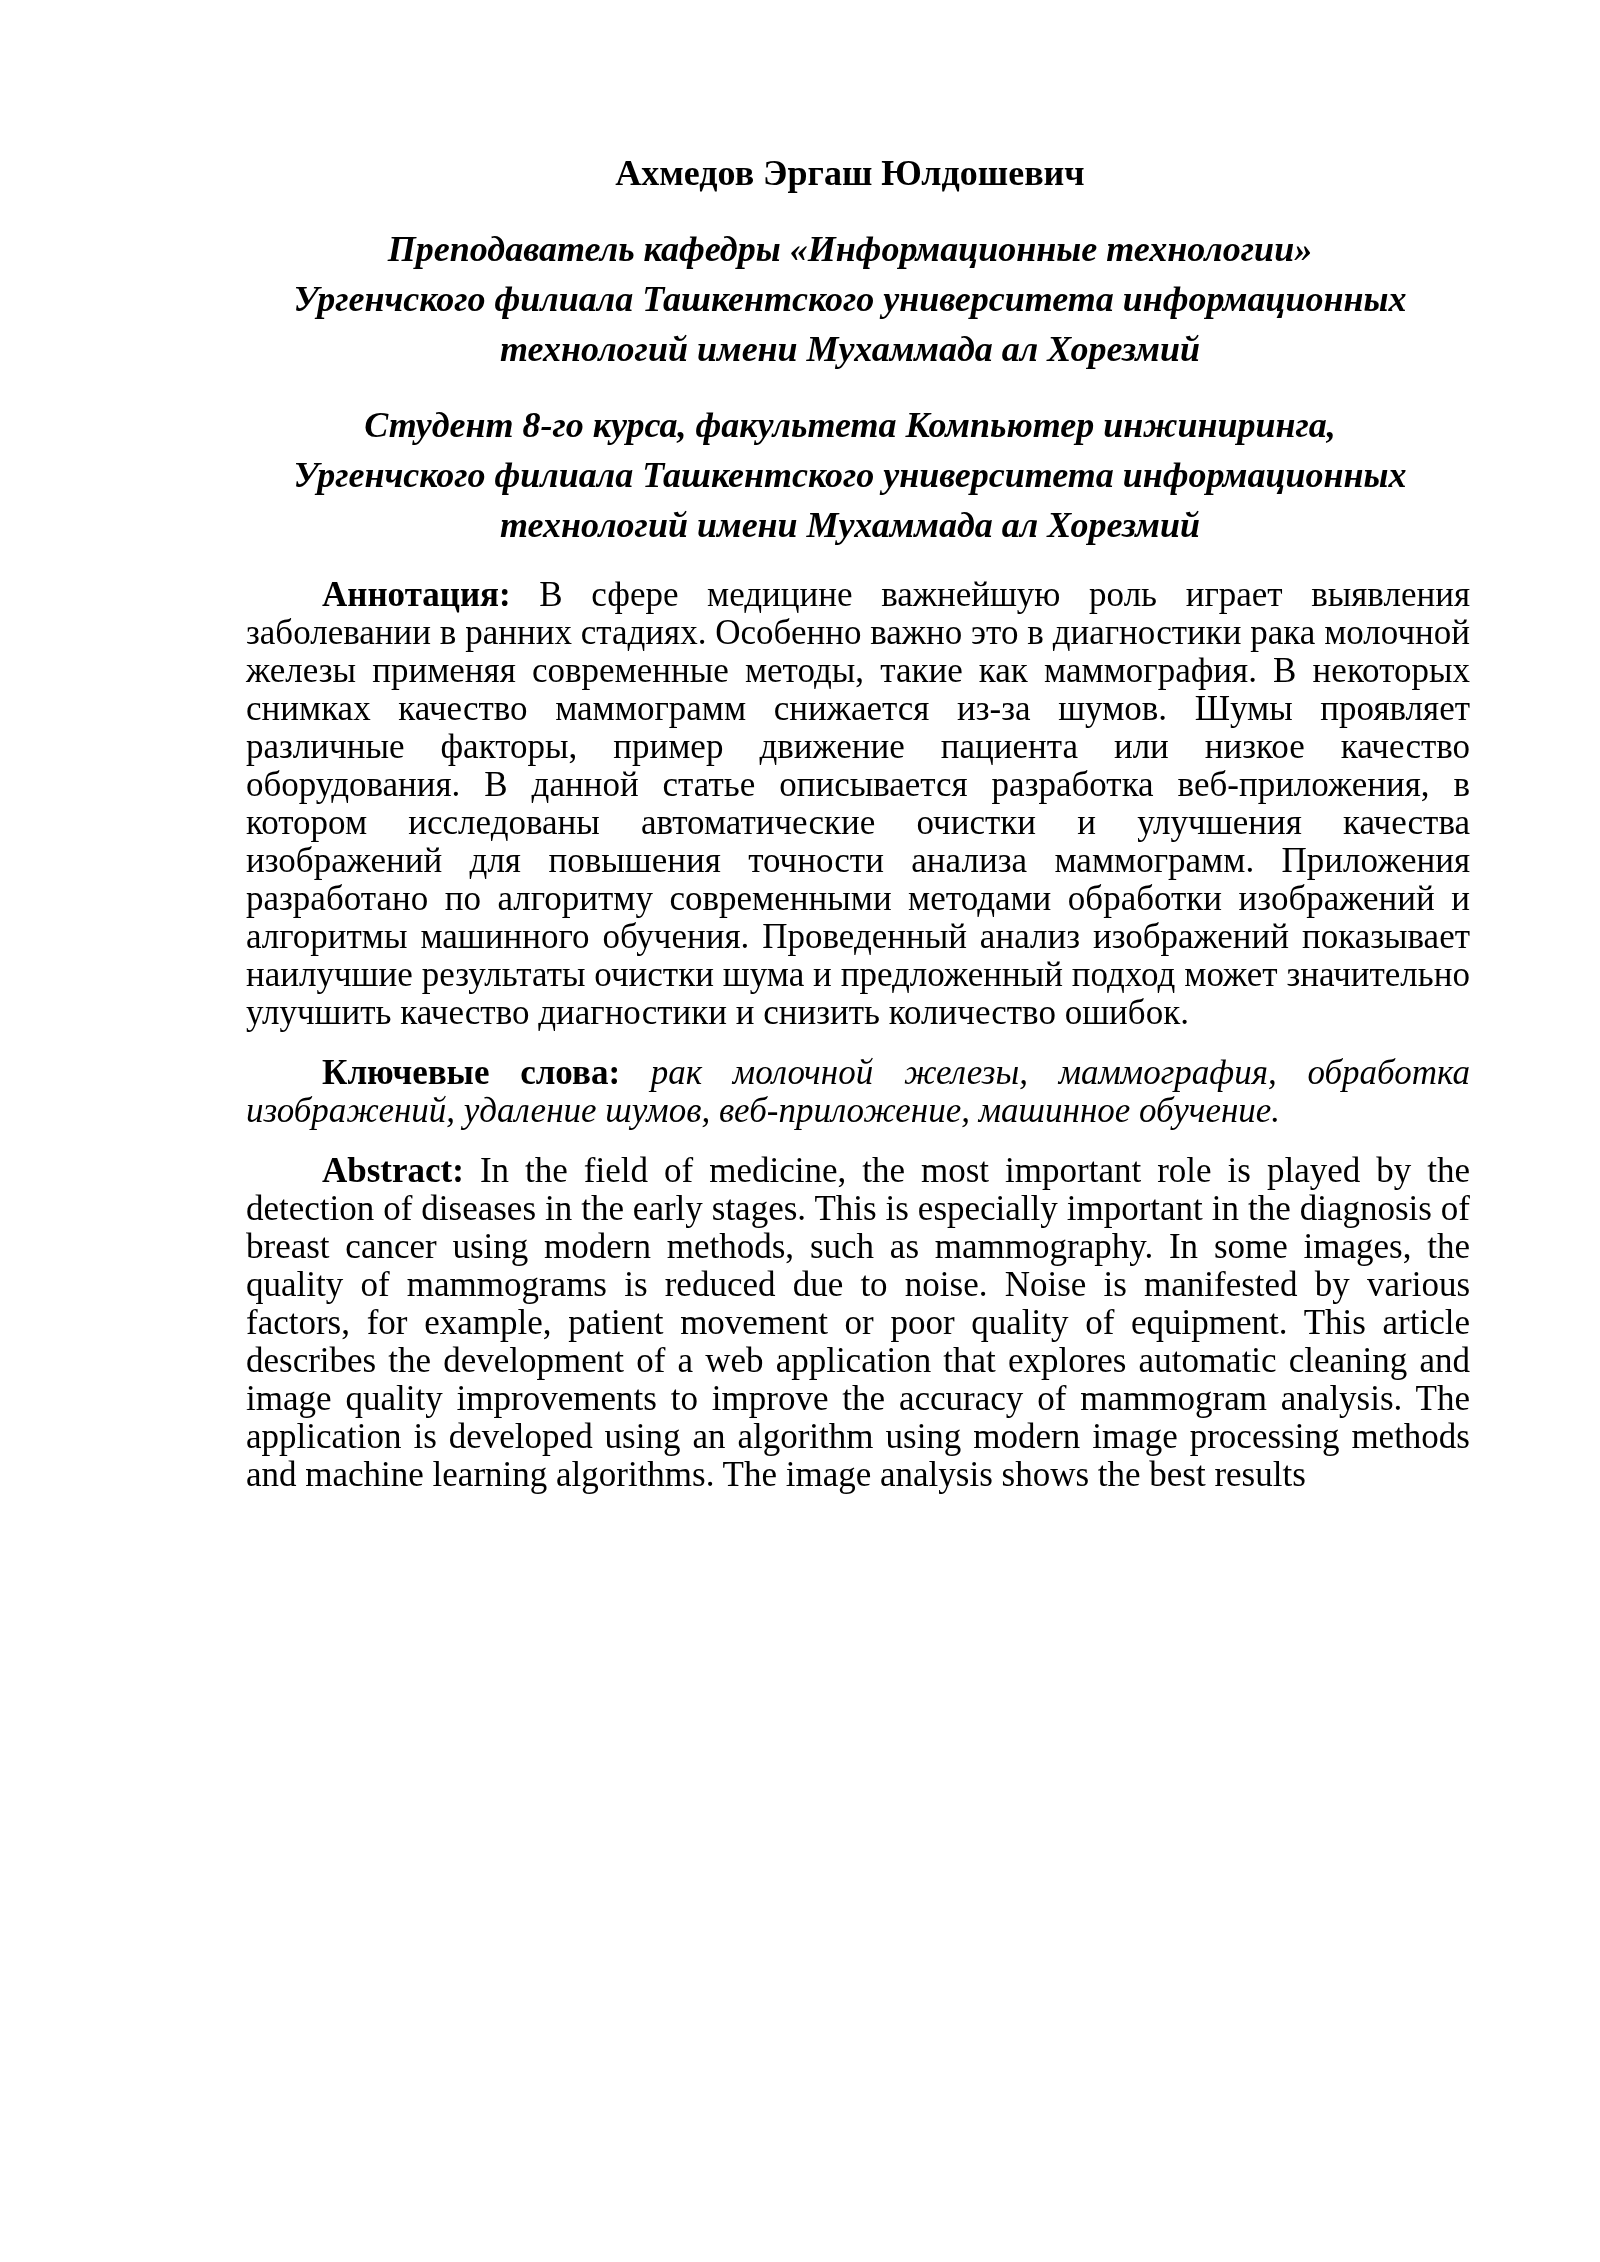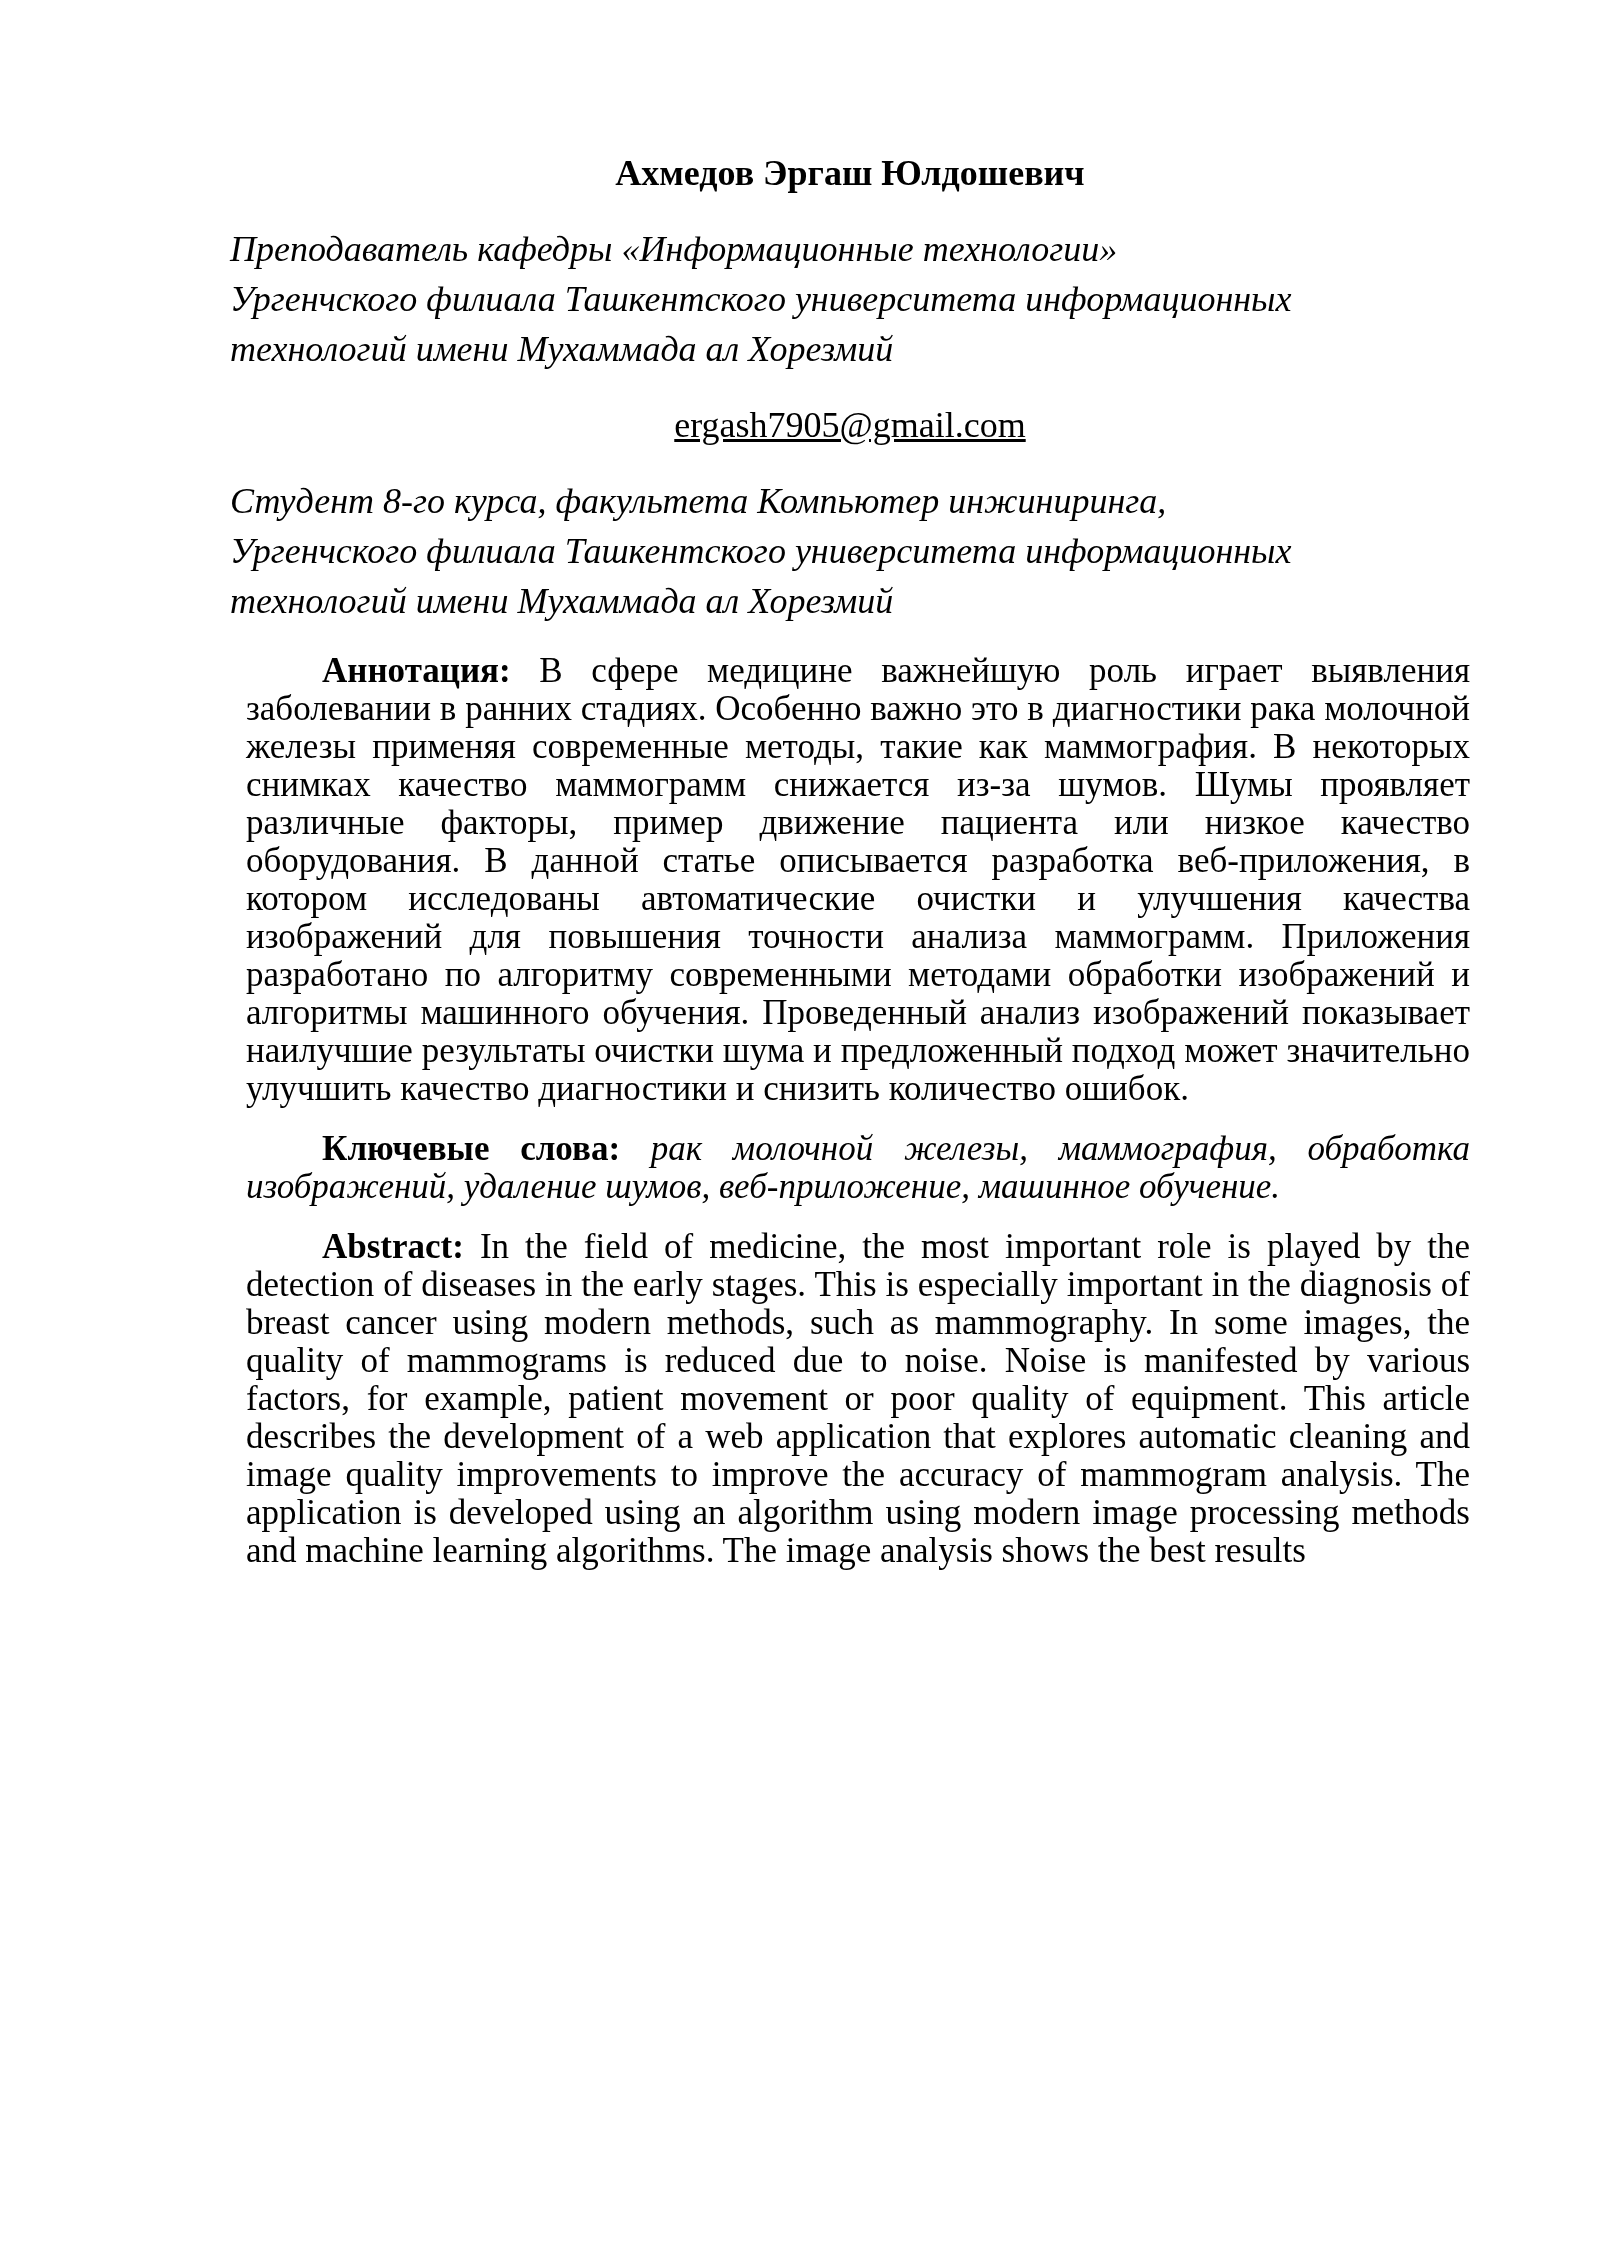--- a/index.html
+++ b/index.html
@@ -31,22 +31,23 @@
     margin: 0 0 26px 0;
     font-size: 36px;
     line-height: 50px;
     font-weight: 700;
     text-align: center;
   }
   .affiliation {
     margin: 0 0 26px 0;
     font-size: 36px;
     line-height: 50px;
-    font-weight: 400;
+    font-weight: 700;
     font-style: italic;
+    text-align: center;
     white-space: pre-line;
   }
   .email-line {
     margin: 0 0 26px 0;
     font-size: 36px;
     line-height: 50px;
     text-align: center;
   }
   .email-line a {
     color: #000000;
@@ -72,21 +73,20 @@
 
 <div class="page">
 
 
   <p class="author-name">Ахмедов Эргаш Юлдошевич</p>
 
   <p class="affiliation">Преподаватель кафедры «Информационные технологии»
 Ургенчского филиала Ташкентского университета информационных
 технологий имени Мухаммада ал Хорезмий</p>
 
-  <p class="email-line"><a>ergash7905@gmail.com</a></p>
 
 
   <p class="affiliation">Студент 8-го курса, факультета Компьютер инжиниринга,
 Ургенчского филиала Ташкентского университета информационных
 технологий имени Мухаммада ал Хорезмий</p>
 
   <p class="body-para"><span class="run-label">Аннотация:</span> <span>В сфере медицине важнейшую роль играет выявления заболевании в ранних стадиях. Особенно важно это в диагностики рака молочной железы применяя современные методы, такие как маммография. В некоторых снимках качество маммограмм снижается из-за шумов. Шумы проявляет различные факторы, пример движение пациента или низкое качество оборудования. В данной статье описывается разработка веб-приложения, в котором исследованы автоматические очистки и улучшения качества изображений для повышения точности анализа маммограмм. Приложения разработано по алгоритму современными методами обработки изображений и алгоритмы машинного обучения. Проведенный анализ изображений показывает наилучшие результаты очистки шума и предложенный подход может значительно улучшить качество диагностики и снизить количество ошибок.</span></p>
 
   <p class="body-para"><span class="run-label">Ключевые слова:</span> <span class="italic-run">рак молочной железы, маммография, обработка изображений, удаление шумов, веб-приложение, машинное обучение.</span></p>
 

